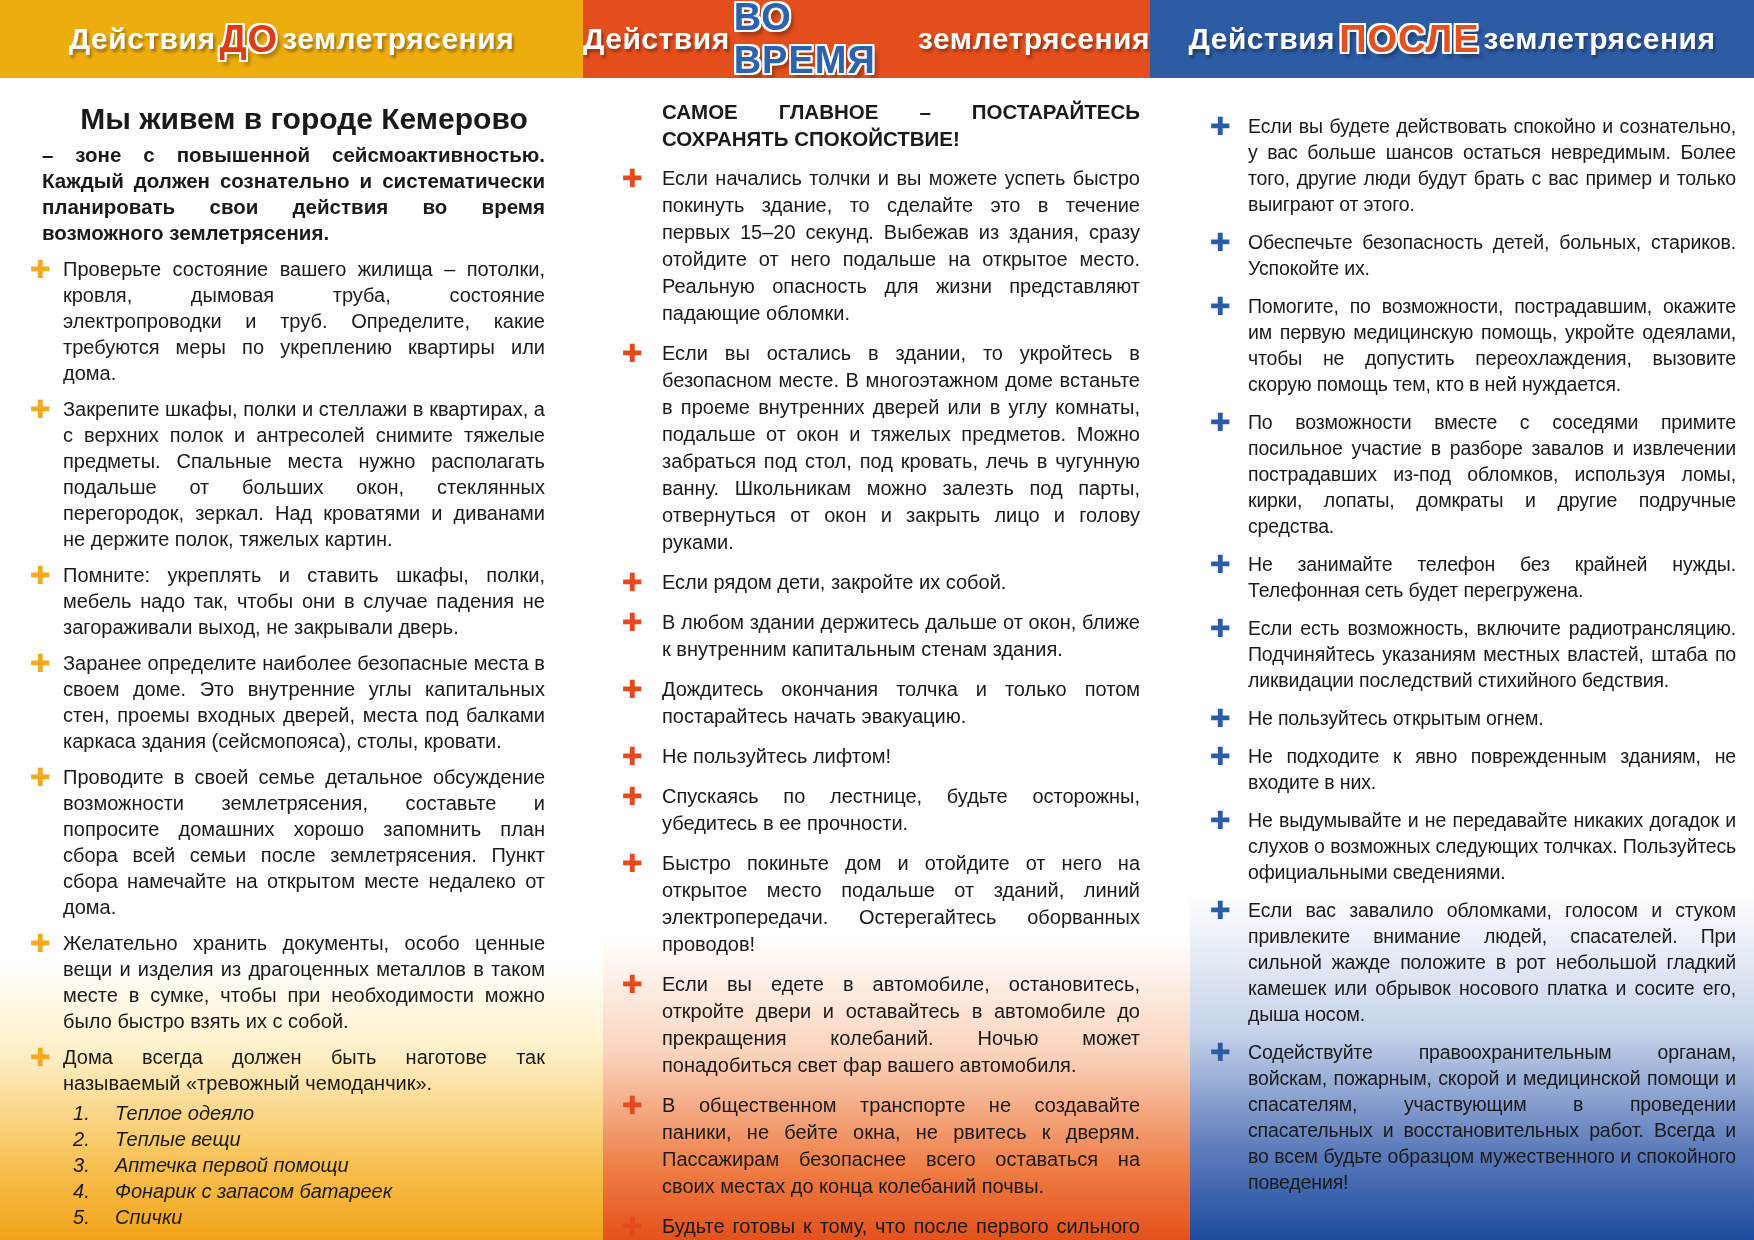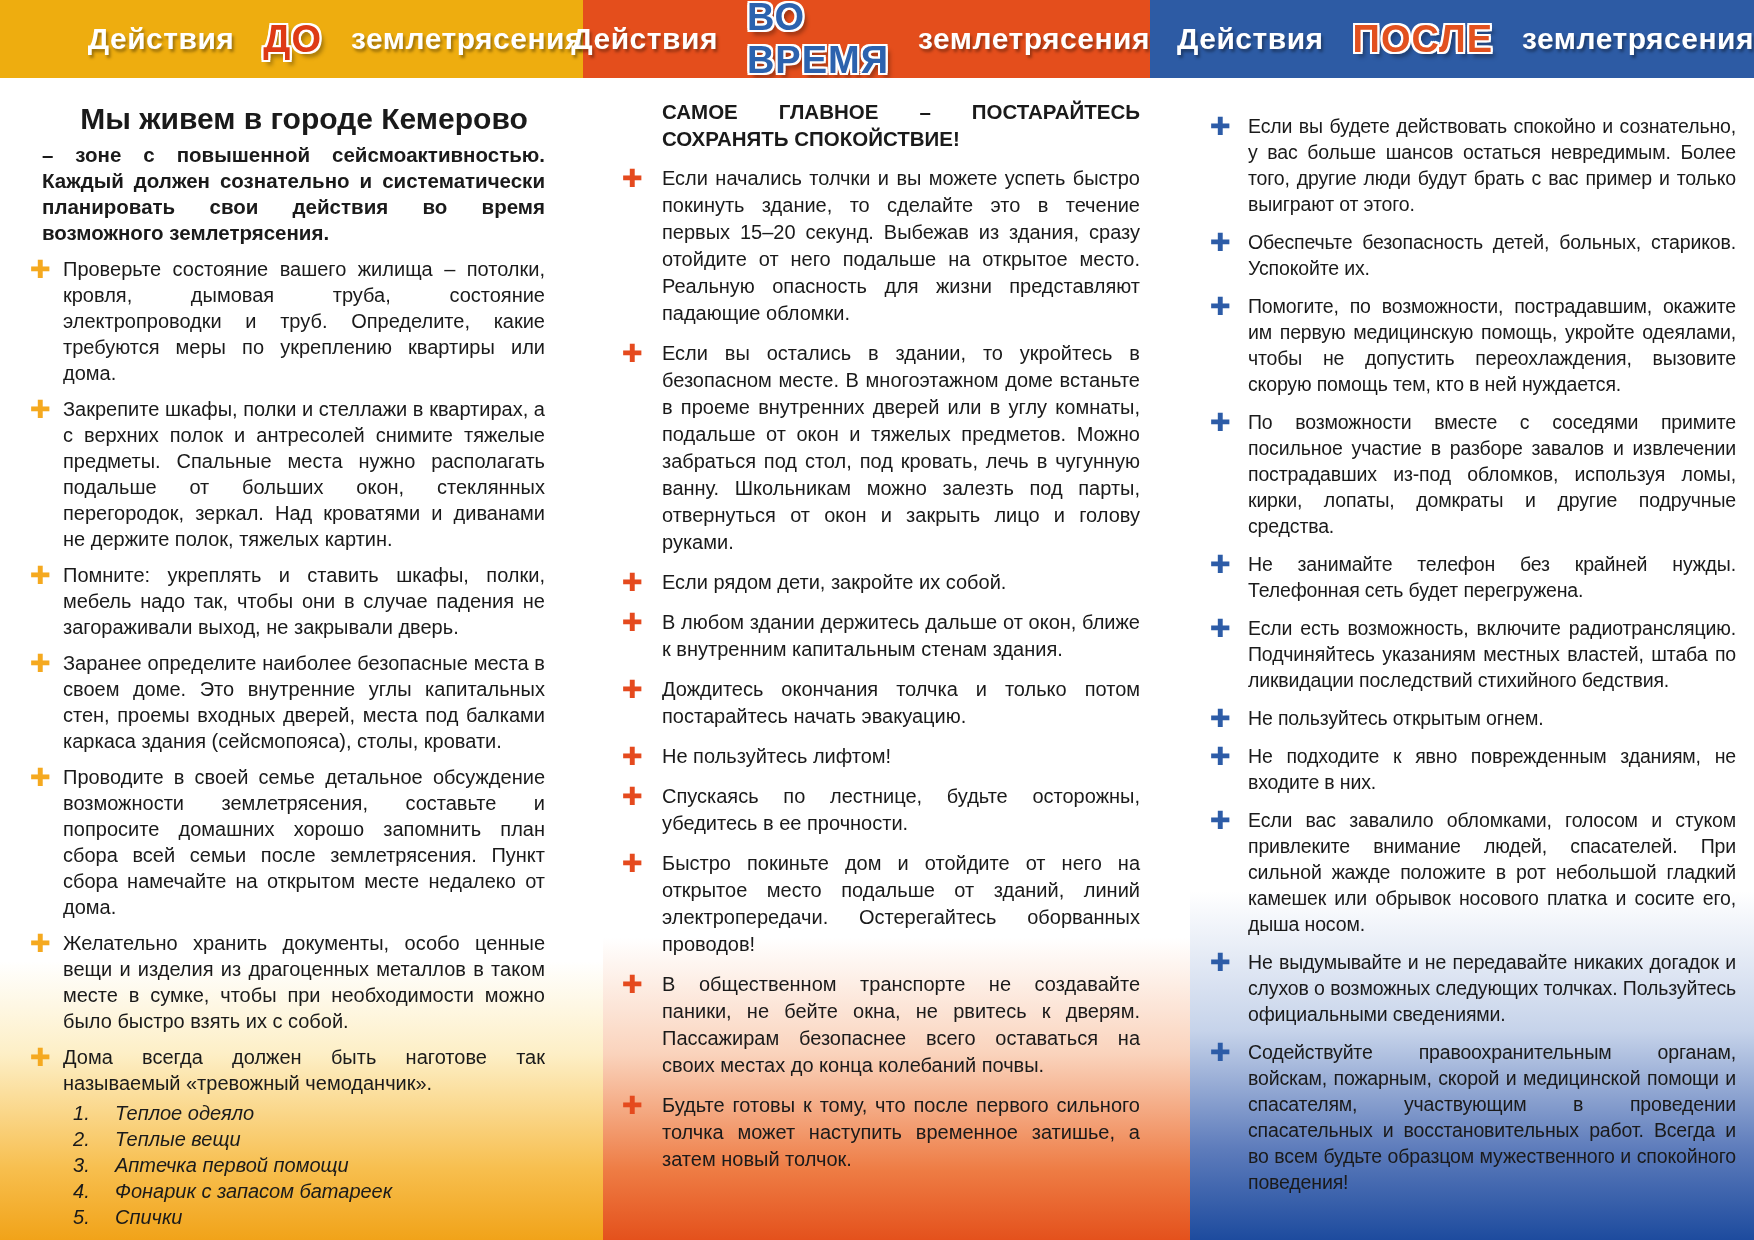--- a/index.html
+++ b/index.html
@@ -4,21 +4,21 @@
 <style>
   html,body{margin:0;padding:0;}
   body{
     width:1754px;height:1240px;overflow:hidden;
     font-family:"Liberation Sans","DejaVu Sans",sans-serif;
     color:var(--text,#1a1a1a);background:#fff;
   }
   .page{width:1754px;height:1240px;display:flex;flex-direction:column;}
   
   .bands{display:flex;height:78px;flex:0 0 78px;}
-  .band{display:flex;align-items:center;justify-content:flex-end;gap:29px;height:100%;}
+  .band{display:flex;align-items:center;justify-content:center;gap:4px;height:100%;}
   .band-before{width:583px;background:var(--band-before);}
   .band-during{width:567px;background:var(--band-during);}
   .band-after{width:604px;background:var(--band-after);}
   .band .w{
     color:#fff;font-weight:bold;font-size:30px;letter-spacing:.5px;
     text-shadow:2px 3px 3px rgba(0,0,0,.35);
   }
   .hl{
     font-weight:bold;font-size:38px;letter-spacing:1px;
     text-shadow:
@@ -170,20 +170,24 @@
       <div class="item">
         <span class="cross cross-during"></span>
         <p>Спускаясь по лестнице, будьте осторожны, убедитесь в ее прочности.</p>
       </div>
       <div class="item">
         <span class="cross cross-during"></span>
         <p>Быстро покиньте дом и отойдите от него на открытое место подальше от зданий, линий электропередачи. Остерегайтесь оборванных проводов!</p>
       </div>
       <div class="item">
         <span class="cross cross-during"></span>
+        <p>Если вы едете в автомобиле, остановитесь, откройте двери и оставайтесь в автомобиле до прекращения колебаний. Ночью может понадобиться свет фар вашего автомобиля.</p>
+      </div>
+      <div class="item">
+        <span class="cross cross-during"></span>
         <p>В общественном транспорте не создавайте паники, не бейте окна, не рвитесь к дверям. Пассажирам безопаснее всего оставаться на своих местах до конца колебаний почвы.</p>
       </div>
       <div class="item">
         <span class="cross cross-during"></span>
         <p>Будьте готовы к тому, что после первого сильного толчка может наступить временное затишье, а затем новый толчок.</p>
       </div>
     </div>
 
     <div class="colbody body-after">
       <div class="item">
@@ -213,25 +217,25 @@
       <div class="item">
         <span class="cross cross-after"></span>
         <p>Не пользуйтесь открытым огнем.</p>
       </div>
       <div class="item">
         <span class="cross cross-after"></span>
         <p>Не подходите к явно поврежденным зданиям, не входите в них.</p>
       </div>
       <div class="item">
         <span class="cross cross-after"></span>
+        <p>Не выдумывайте и не передавайте никаких догадок и слухов о возможных следующих толчках. Пользуйтесь официальными сведениями.</p>
+      </div>
+      <div class="item">
+        <span class="cross cross-after"></span>
         <p>Если вас завалило обломками, голосом и стуком привлеките внимание людей, спасателей. При сильной жажде положите в рот небольшой гладкий камешек или обрывок носового платка и сосите его, дыша носом.</p>
-      </div>
-      <div class="item">
-        <span class="cross cross-after"></span>
-        <p>Не выдумывайте и не передавайте никаких догадок и слухов о возможных следующих толчках. Пользуйтесь официальными сведениями.</p>
       </div>
       <div class="item">
         <span class="cross cross-after"></span>
         <p>Содействуйте правоохранительным органам, войскам, пожарным, скорой и медицинской помощи и спасателям, участвующим в проведении спасательных и восстановительных работ. Всегда и во всем будьте образцом мужественного и спокойного поведения!</p>
       </div>
     </div>
 
   </div>
 </div>
 

